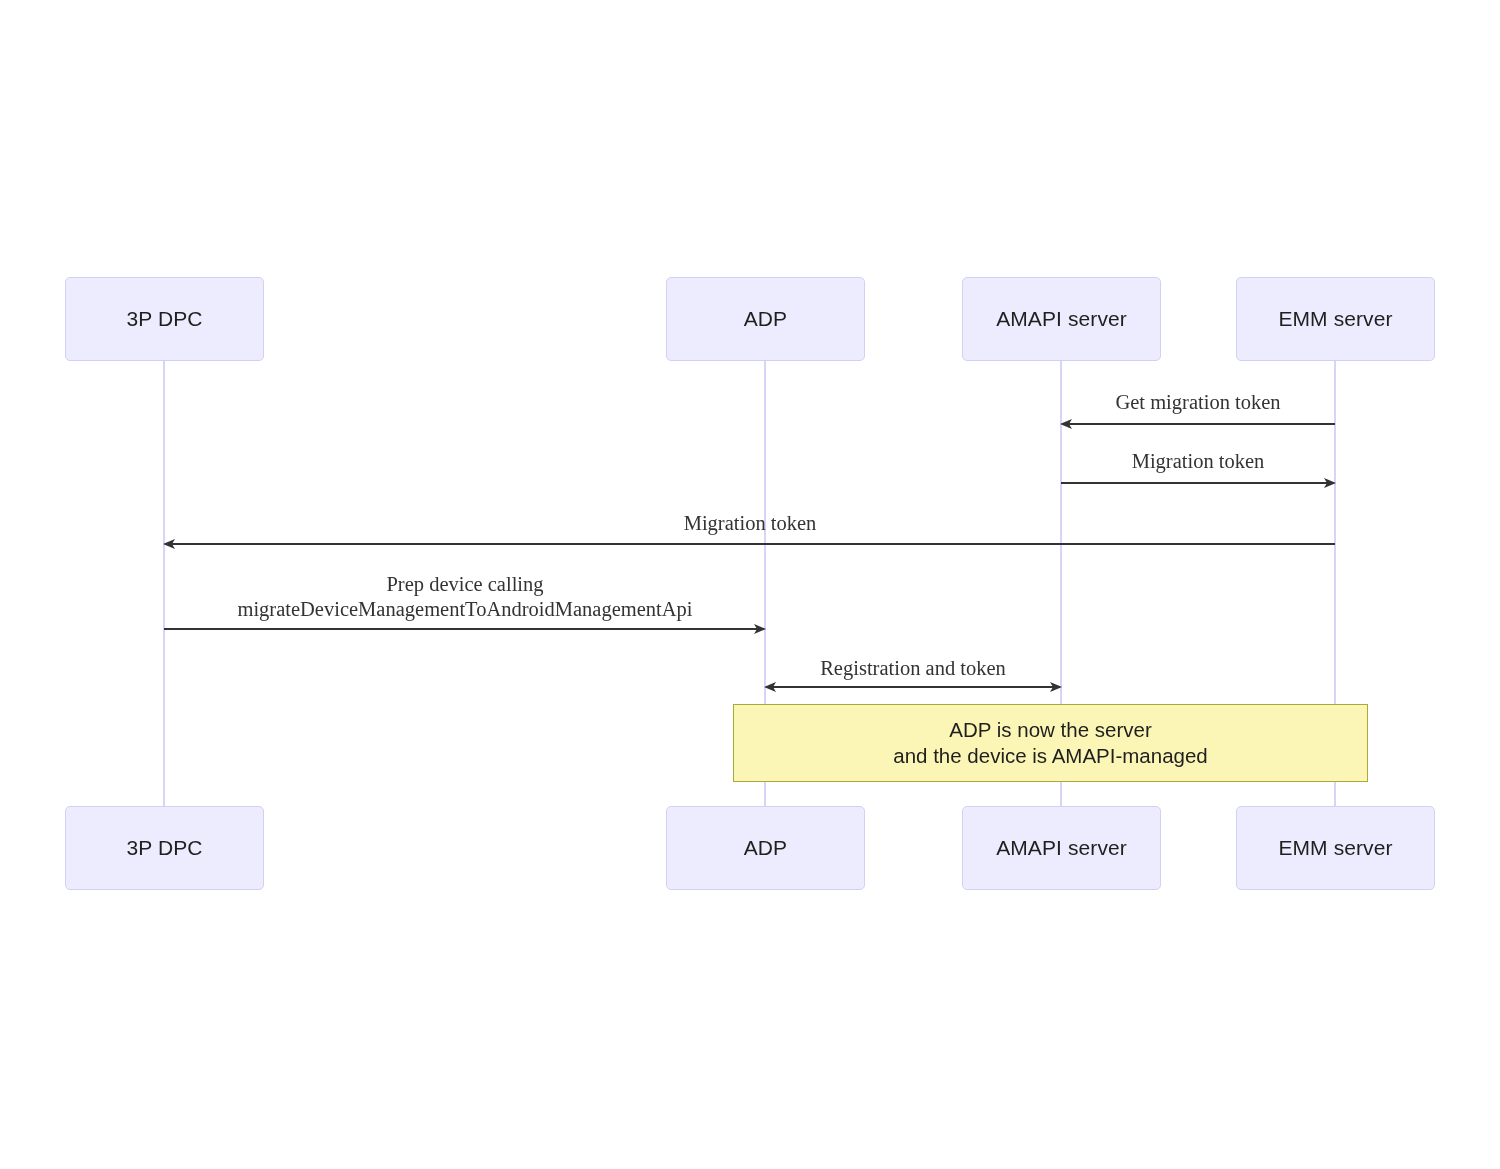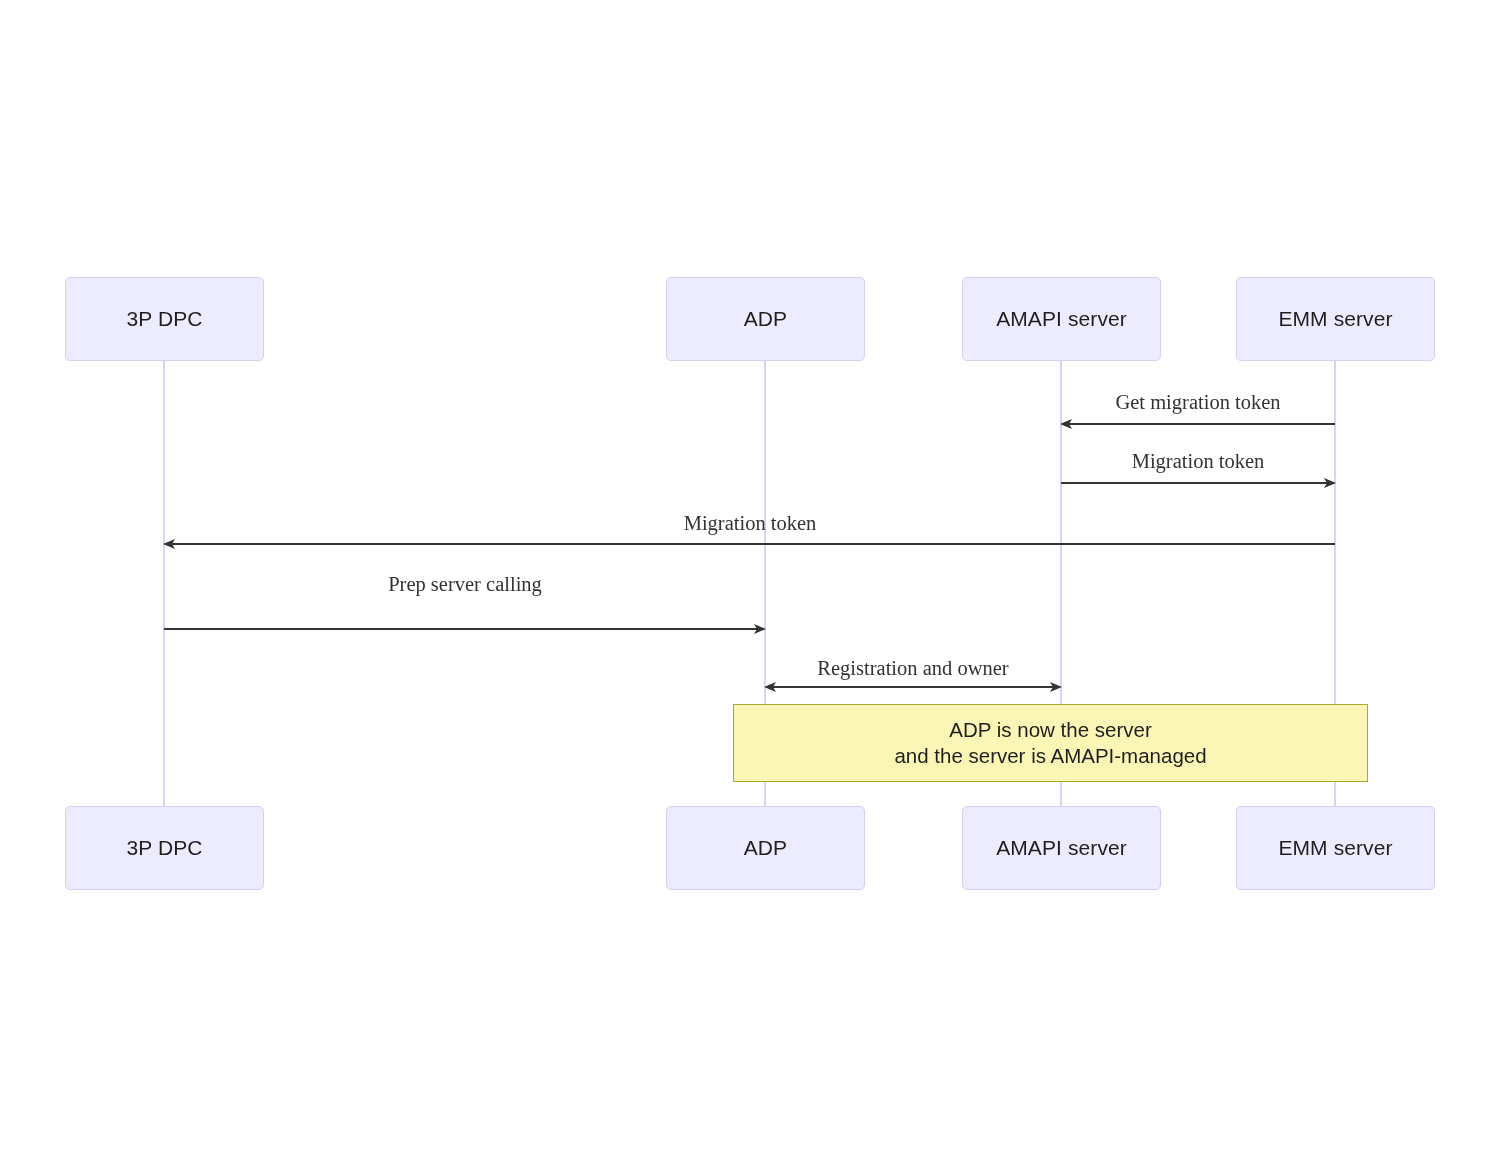--- a/index.html
+++ b/index.html
@@ -140,24 +140,24 @@
       </div>
       <div class="participant-box" style="left: 1236px; top: 806px; width: 199px; height: 84px; background: rgb(236, 236, 254); border-color: rgb(211, 208, 242);">
         <span>EMM server</span>
       </div>
     </div>
 
   <div class="layer" id="labels-layer">
       <div class="msg-label" style="left: 1198px; top: 390px; color: rgb(51, 51, 51);"><div>Get migration token</div></div>
       <div class="msg-label" style="left: 1198px; top: 449px; color: rgb(51, 51, 51);"><div>Migration token</div></div>
       <div class="msg-label" style="left: 750px; top: 511px; color: rgb(51, 51, 51);"><div>Migration token</div></div>
-      <div class="msg-label" style="left: 465px; top: 572px; color: rgb(51, 51, 51);"><div>Prep server calling</div></div>
-      <div class="msg-label" style="left: 913px; top: 656px; color: rgb(51, 51, 51);"><div>Registration and owner</div></div>
+      <div class="msg-label" style="left: 465px; top: 572px; color: rgb(51, 51, 51);"><div>Prep device calling</div><div>migrateDeviceManagementToAndroidManagementApi</div></div>
+      <div class="msg-label" style="left: 913px; top: 656px; color: rgb(51, 51, 51);"><div>Registration and token</div></div>
     </div>
 
   <div class="layer" id="notes-layer">
       <div class="note-box" style="left: 733px; top: 704px; width: 635px; height: 78px; background: rgb(252, 246, 182); border-color: rgb(170, 170, 51);">
         <span class="note-line">ADP is now the server</span>
-        <span class="note-line">and the server is AMAPI-managed</span>
+        <span class="note-line">and the device is AMAPI-managed</span>
       </div>
     </div>
 
 </div>
 
 </body></html>

